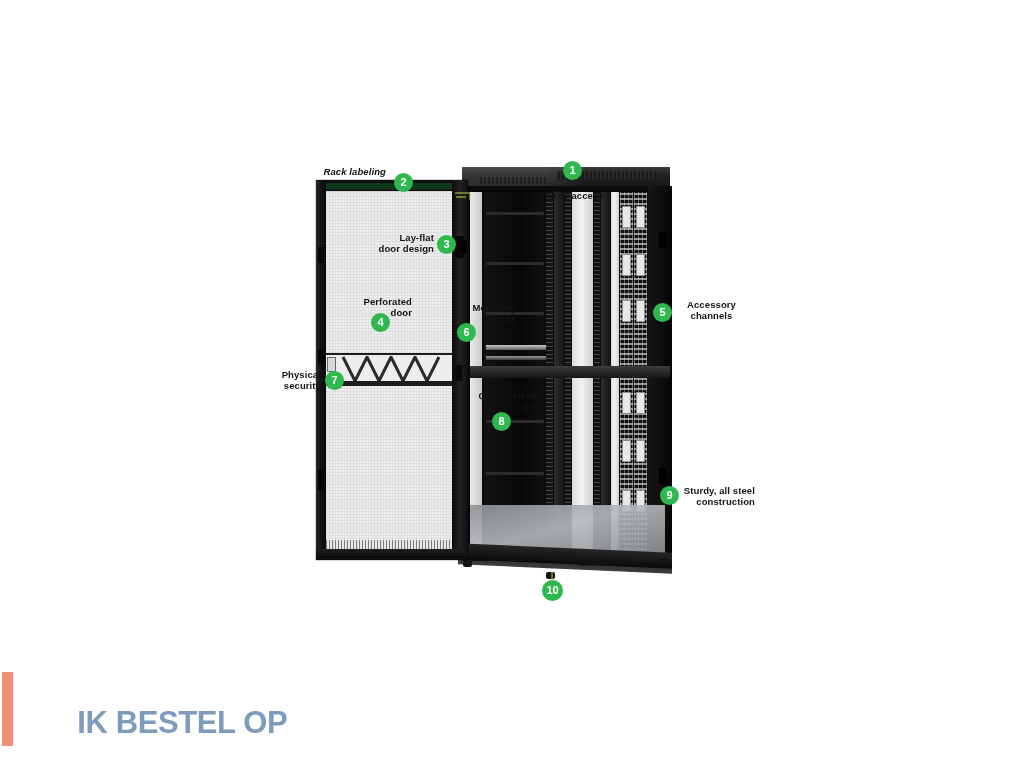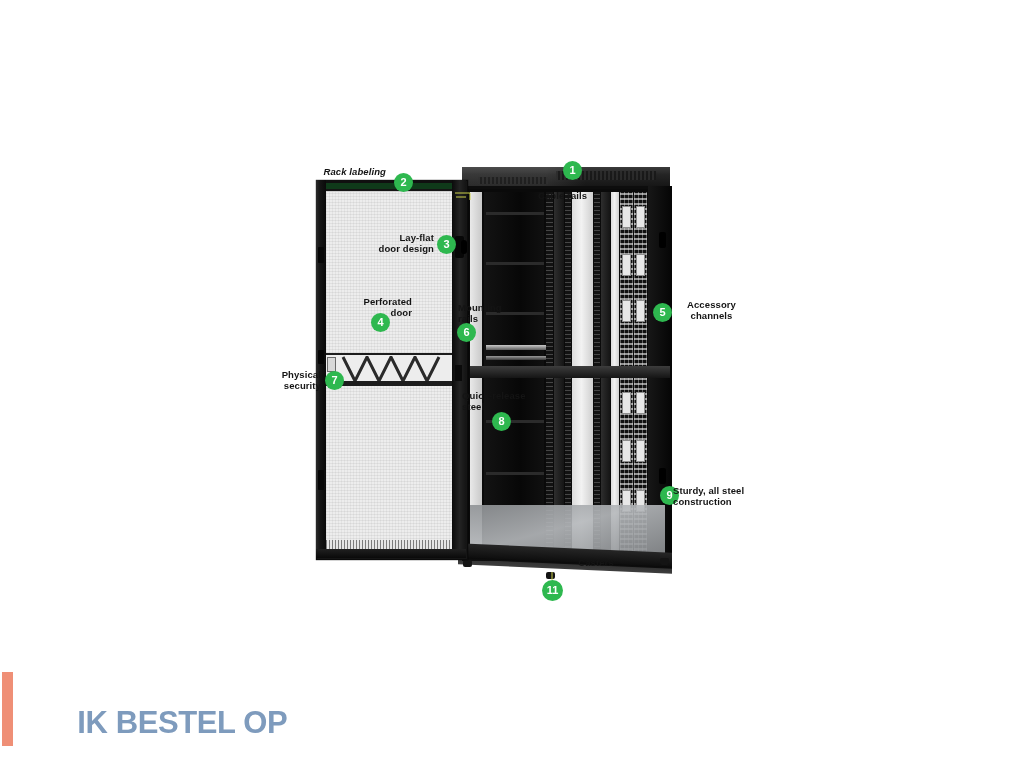--- a/index.html
+++ b/index.html
@@ -188,21 +188,21 @@
   .calltxt{
     position:absolute;
     color:#141414;
     font-size:9.5px;
     font-weight:bold;
     line-height:11px;
     white-space:pre-line;
     letter-spacing:.1px;
   }
   .calltxt.r{text-align:right;}
-  .calltxt.c{text-align:left;}
+  .calltxt.c{text-align:right;}
   .calltxt.l{text-align:left;}
 
   
   .wm-bar{
     position:absolute;left:2px;top:672px;width:11px;height:74px;
     background:#ef8f76;
   }
   .wm-text{position:absolute;left:28px;top:676px;}
   .wm-line{
     font-size:31px;font-weight:bold;line-height:31px;
@@ -296,21 +296,21 @@
     <div class="prod latch-sm"></div>
 
     <svg style="position:absolute;left:0;top:0;width:1024px;height:768px;pointer-events:none;">
       <path d="M455,193 L470,193 L470,200" stroke="#cdd24a" stroke-width="1" fill="none"></path>
       <path d="M456,197 L466,197" stroke="#cdd24a" stroke-width="1" fill="none"></path>
       <path d="M552,580 L552,572" stroke="#cdd24a" stroke-width="1" fill="none"></path>
     </svg>
   </div>
 
   <div class="badge" style="left:563px;top:161px;">1</div>
-  <div class="calltxt l" style="left:538px;top:190px;width:90px;">Cable rails</div>
+  <div class="calltxt l" style="left:538px;top:190px;width:90px;">Sturdy access</div>
 
   <div class="calltxt r" style="left:306px;top:166px;width:80px;font-style:italic;">Rack labeling</div>
   <div class="badge" style="left:394px;top:173px;">2</div>
 
   <div class="calltxt r" style="left:373px;top:232px;width:61px;">Lay-flat
 door design</div>
   <div class="badge" style="left:437px;top:235px;">3</div>
 
   <div class="calltxt r" style="left:347px;top:296px;width:65px;">Perforated
 door</div>
@@ -329,21 +329,21 @@
   <div class="badge" style="left:325px;top:371px;">7</div>
 
   <div class="calltxt c" style="left:462px;top:390px;width:80px;">Quick-release
 steel</div>
   <div class="badge" style="left:492px;top:412px;">8</div>
 
   <div class="badge" style="left:660px;top:486px;">9</div>
   <div class="calltxt c" style="left:673px;top:485px;width:82px;">Sturdy, all steel
 construction</div>
 
-  <div class="badge wide" style="left:542px;top:580px;">11</div>
+  <div class="badge wide" style="left:542px;top:580px;">10</div>
   <div class="calltxt l" style="left:566px;top:557px;width:60px;text-align:center;">Casters</div>
 
   <div class="wm-bar"></div>
   <div class="wm-text">
     <div class="wm-line wm1">
       <span>IK BESTEL OP</span>
       <svg width="18" height="18" viewBox="0 0 18 18" style="position:absolute;left:170px;top:8px;">
         <polygon points="5,2 14,10 9.4,10.4 12,15.5 9.9,16.6 7.4,11.4 4.6,14.2" fill="#ffffff"></polygon>
       </svg>
     </div>

